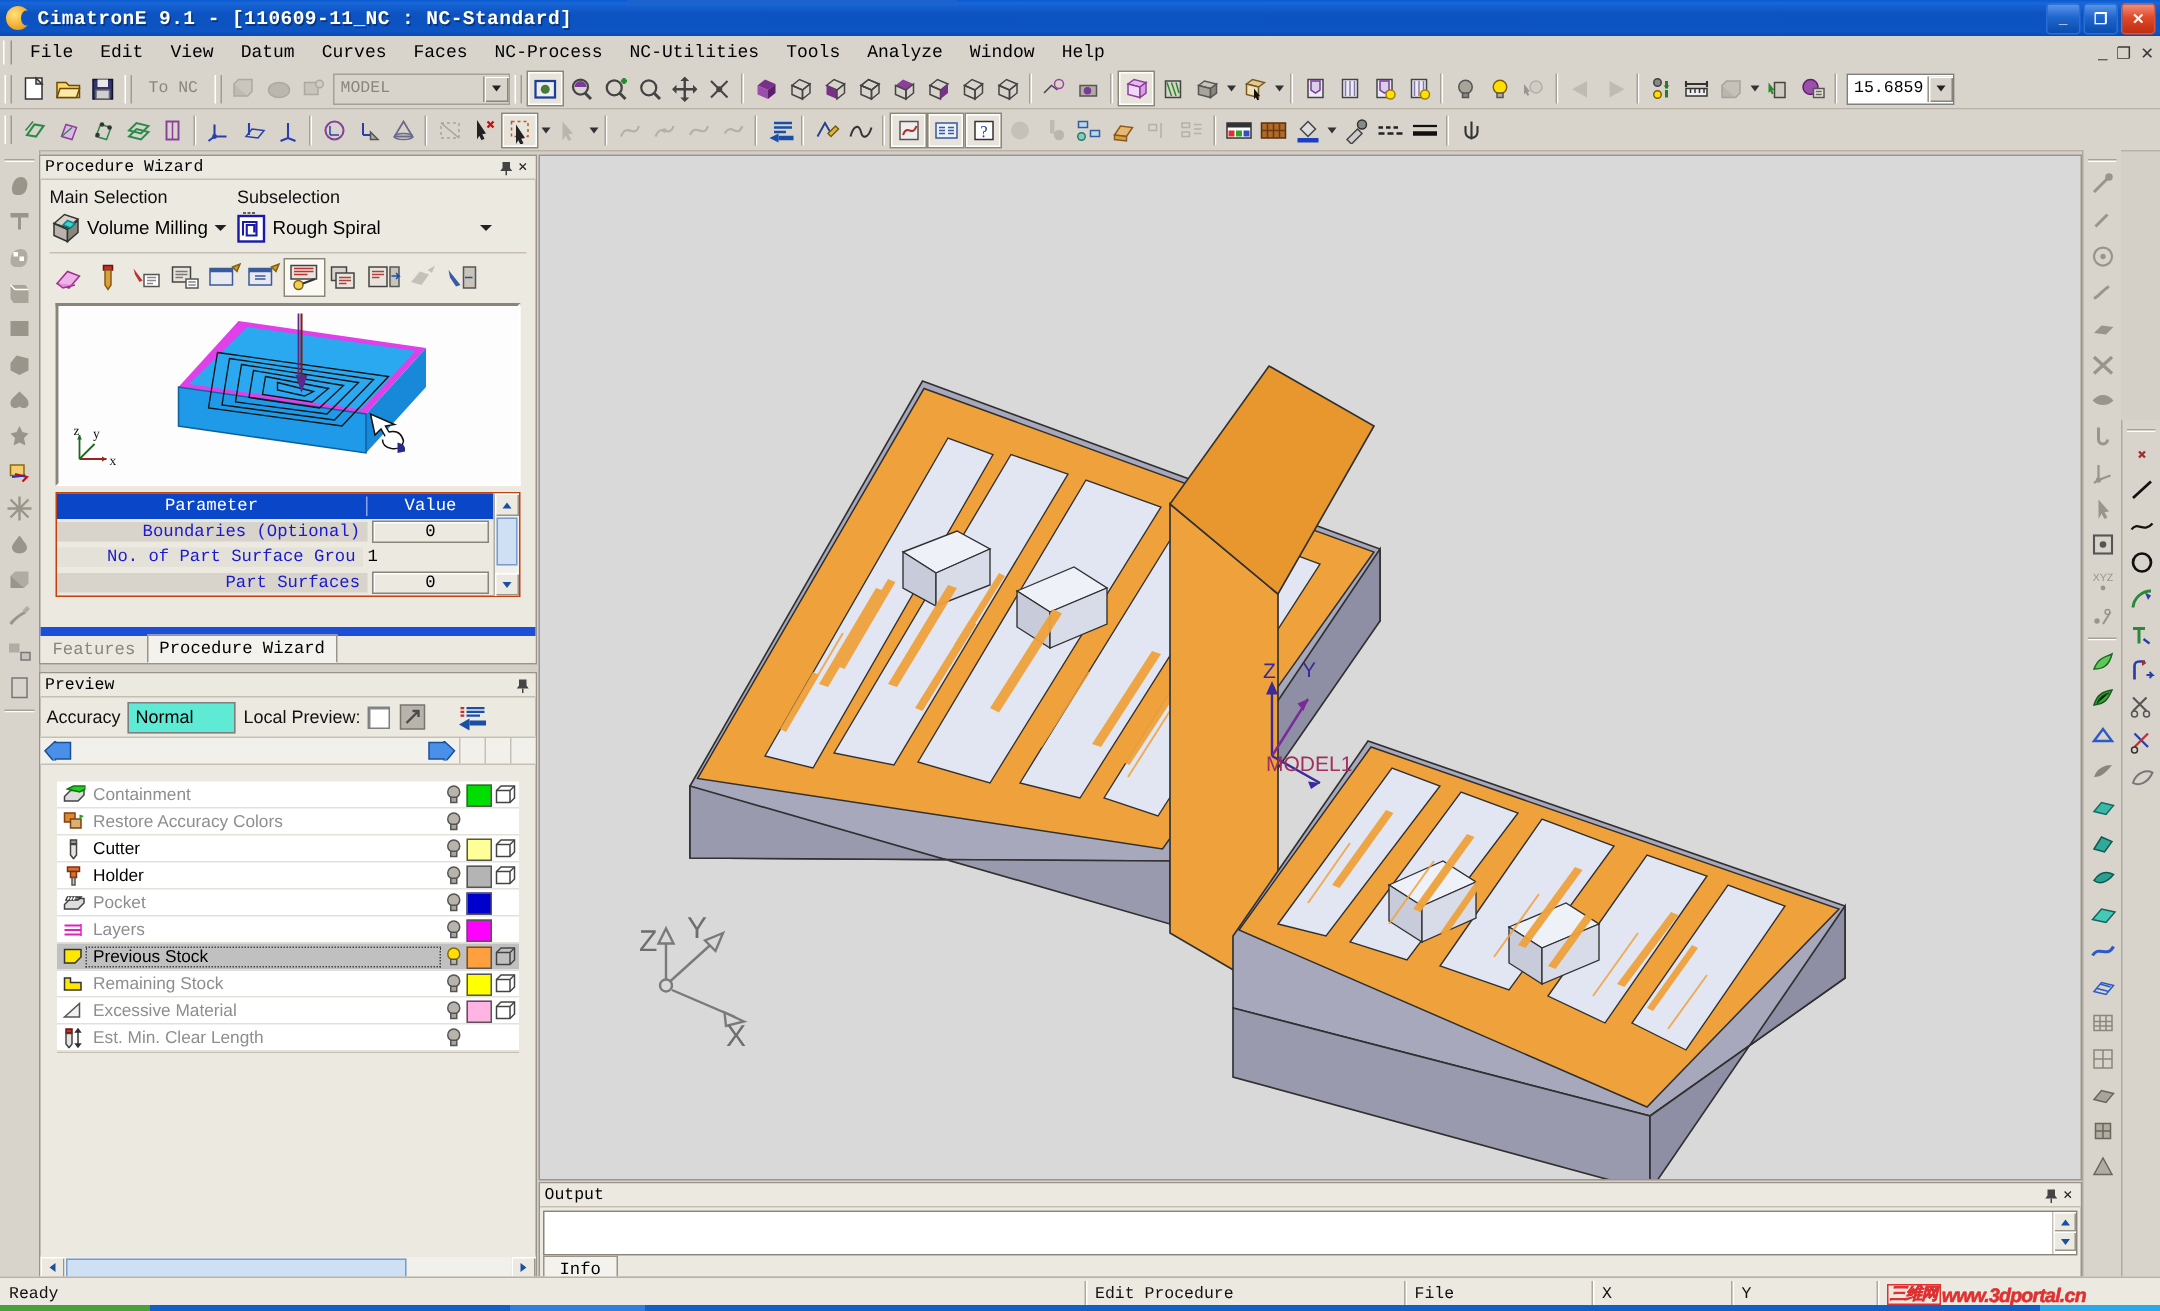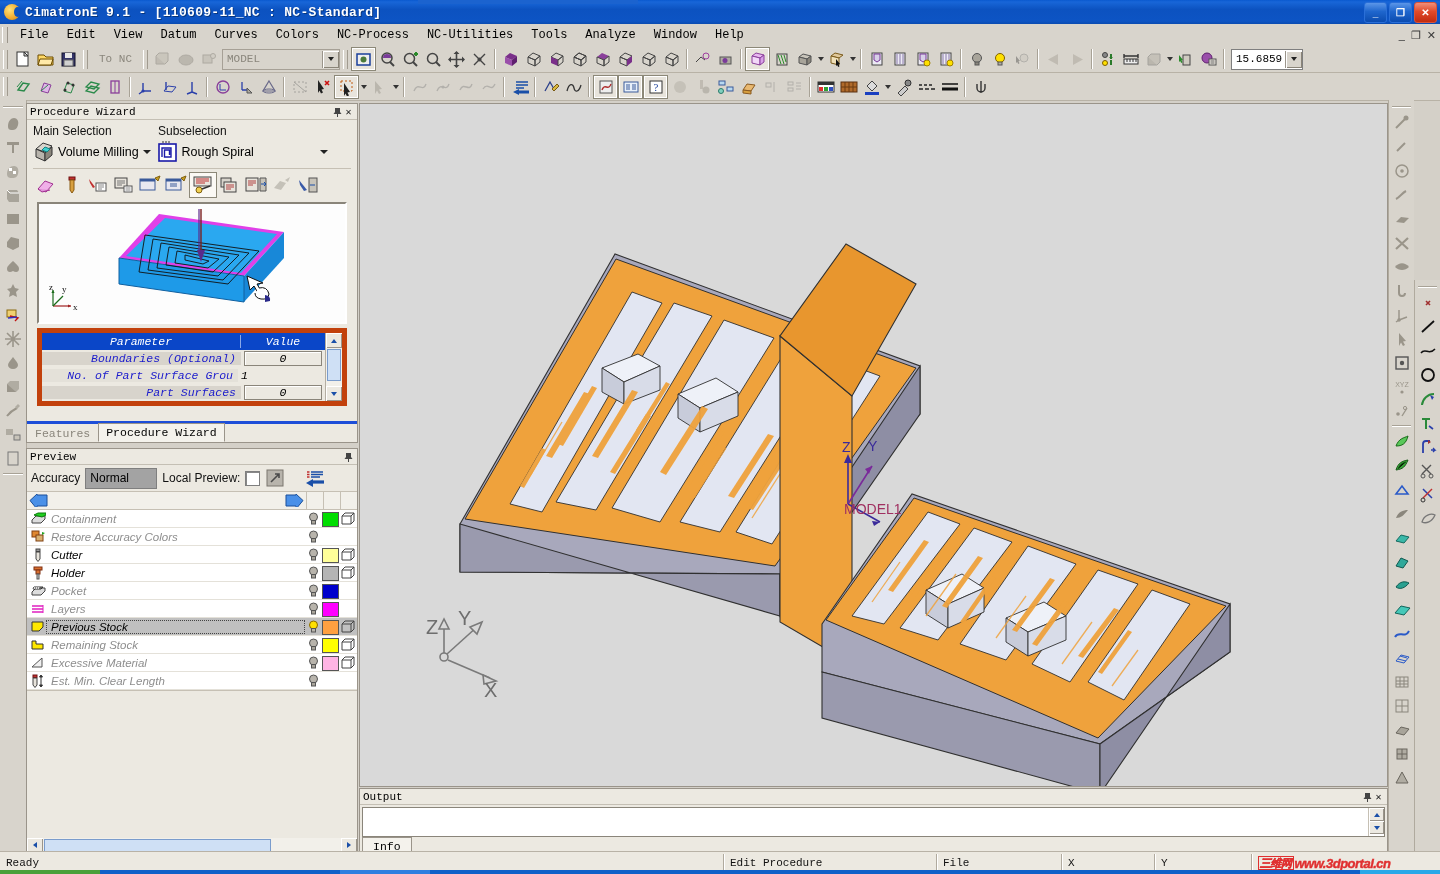--- a/index.html
+++ b/index.html
@@ -129,61 +129,61 @@
   .wz-strip{margin-top:2px;border-top:1px solid #c6c0b4;padding-top:3px;display:flex;align-items:center;}
   .wz-ico{width:26px;height:24px;display:flex;align-items:center;justify-content:center;flex:none;}
   .wz-ico.sel{border:1px solid #8c8878;background:#fbf9f4;}
   .wz-ico.dis{opacity:.4;}
 
   .wz-preview{
     margin:4px 4px 0;height:118px;background:#fdfdfd;border:2px solid;
     border-color:#8a857a #fff #fff #8a857a;position:relative;overflow:hidden;
   }
 
-  .ptable{margin:4px 4px 12px;border:5px solid #c2410c;display:flex;font-style:italic;}
+  .ptable{margin:4px 4px 12px;border:1px solid #c2410c;display:flex;}
   .ptable-cols{flex:1;}
   .prow{display:flex;height:17px;align-items:center;}
   .phead{background:#0a46c8;color:#fff;font-family:"Liberation Mono",monospace;font-size:11.5px;}
   .phead .c1{flex:1;text-align:center;border-right:1px solid #8aa8e8;}
   .phead .c2{width:84px;text-align:center;}
   .pbody .c1{flex:1;text-align:right;padding-right:5px;color:#1a1acc;font-family:"Liberation Mono",monospace;font-size:11.5px;background:#d8d4cc;}
   .pbody .c2{width:84px;text-align:center;color:#000;font-family:"Liberation Mono",monospace;font-size:11.5px;}
   .pbody.alt .c1{background:#e4e1d9;}
   .cellbox{display:inline-block;width:76px;border:1px solid #8a857a;background:#ece9e1;box-shadow:inset 1px 1px 0 #fff;}
   .pscroll{width:16px;background:#ece9e1;border-left:1px solid #b4aea2;display:flex;flex-direction:column;}
   .sc-btn{height:15px;display:flex;align-items:center;justify-content:center;
     background:#ece9e1;box-shadow:inset 1px 1px 0 #fff, inset -1px -1px 0 #9a948a;}
   .sc-btn:after{content:"";border-left:3px solid transparent;border-right:3px solid transparent;}
   .sc-up:after{border-bottom:4px solid #1a4fa8;}
   .sc-dn:after{border-top:4px solid #1a4fa8;}
   .sc-track{flex:1;background:#f2f0ea;}
   .sc-thumb{height:30px;margin:1px;background:#cfe0f5;border:1px solid #7a9ccc;}
 
-  .wz-tabs{position:absolute;left:0;bottom:0;width:100%;height:18px;display:flex;align-items:flex-end;border-top:3px solid #1d4ed8;background:#ece9e1;}
+  .wz-tabs{position:absolute;left:0;bottom:0;width:100%;height:18px;display:flex;align-items:flex-end;border-top:6px solid #1d4ed8;background:#ece9e1;}
   .wz-tab{
     height:16px;padding:0 7px;font-family:"Liberation Mono",monospace;font-size:11.5px;
     display:flex;align-items:center;color:#8a867c;border:1px solid transparent;
   }
   .wz-tab.active{background:#f4f2ec;border-color:#9a948a #9a948a #f4f2ec;color:#000;border-bottom:1px solid #f4f2ec;height:17px;}
 
   
   #previewPanel{left:26px;top:448px;width:330px;height:405px;}
   .pv-toolrow{display:flex;align-items:center;height:26px;padding:0 4px;gap:5px;}
   .pv-lab{font-size:12px;color:#111;}
-  .pv-combo{width:66px;height:19px;border:1px solid #7f7f7f;background:#a3a3a3;display:flex;align-items:center;padding-left:4px;font-size:12px;}
+  .pv-combo{width:66px;height:19px;border:1px solid #7f7f7f;background:#5eead4;display:flex;align-items:center;padding-left:4px;font-size:12px;}
   .pv-combo .cb-arrow{margin-left:auto;}
   .pv-check{width:13px;height:13px;border:1px solid #7f7f7f;background:#fff;box-shadow:inset 1px 1px 0 #888;}
   .pv-ibtn{width:20px;height:20px;display:flex;align-items:center;justify-content:center;}
 
   .pv-navrow{display:flex;align-items:center;height:17px;border-top:1px solid #c6c0b4;border-bottom:1px solid #c6c0b4;background:#f2f0ea;}
   .pv-nav{width:24px;display:flex;align-items:center;justify-content:center;}
   .pv-navsp{flex:1;}
   .pv-navcol{width:16px;height:17px;border-left:1px solid #c6c0b4;}
 
-  .pv-list{margin:0;background:#fff;border-bottom:1px solid #c6c0b4;font-style:italic;}
+  .pv-list{margin:11px;background:#fff;border-bottom:1px solid #c6c0b4;}
   .pv-item{display:flex;align-items:center;height:17px;border-bottom:1px solid #e4e1d9;}
   .pv-item.sel{background:#c0c0c0;}
   .pv-ic{width:18px;height:16px;display:flex;align-items:center;justify-content:center;flex:none;margin-left:2px;}
   .pv-nm{flex:1;font-size:11.5px;color:#8e8e8e;padding-left:4px;white-space:nowrap;overflow:hidden;}
   .pv-nm.on{color:#000;}
   .pv-item.sel .pv-nm{color:#000;outline:1px dotted #444;}
   .pv-bulb{width:18px;display:flex;align-items:center;justify-content:center;flex:none;}
   .pv-sw{width:17px;height:14px;flex:none;margin-right:1px;}
   .pv-sw i{display:block;width:15px;height:13px;border:1px solid #555;}
   .pv-cube{width:17px;height:15px;flex:none;display:flex;align-items:center;justify-content:center;}
@@ -245,21 +245,21 @@
     </div>
   </div>
 
   <div class="menubar">
     <div class="grip"></div>
     <div class="menu-item">File</div>
     <div class="menu-item">Edit</div>
     <div class="menu-item">View</div>
     <div class="menu-item">Datum</div>
     <div class="menu-item">Curves</div>
-    <div class="menu-item">Colors</div>
+    <div class="menu-item">Faces</div>
     <div class="menu-item">NC-Process</div>
     <div class="menu-item">NC-Utilities</div>
     <div class="menu-item">Tools</div>
     <div class="menu-item">Analyze</div>
     <div class="menu-item">Window</div>
     <div class="menu-item">Help</div>
     <div class="mdi-btns">
       <span class="mdi-b">_</span>
       <span class="mdi-b">❐</span>
       <span class="mdi-b">✕</span>

